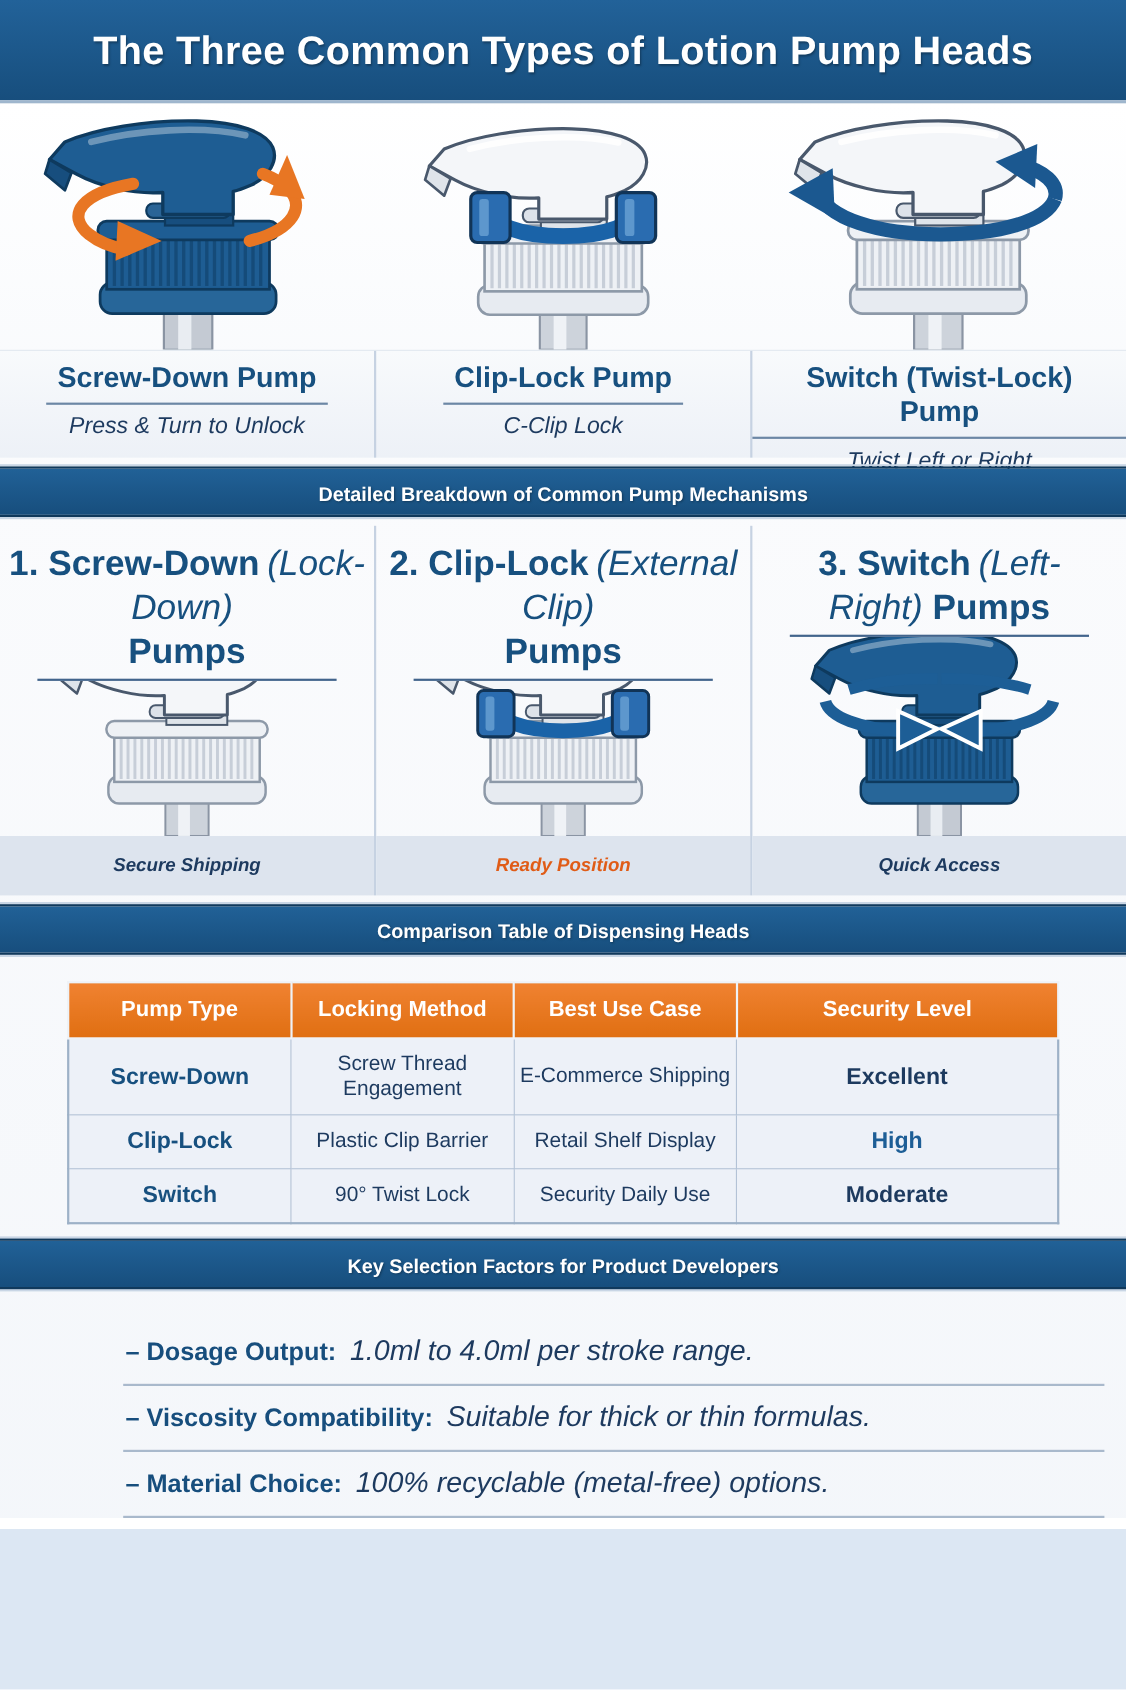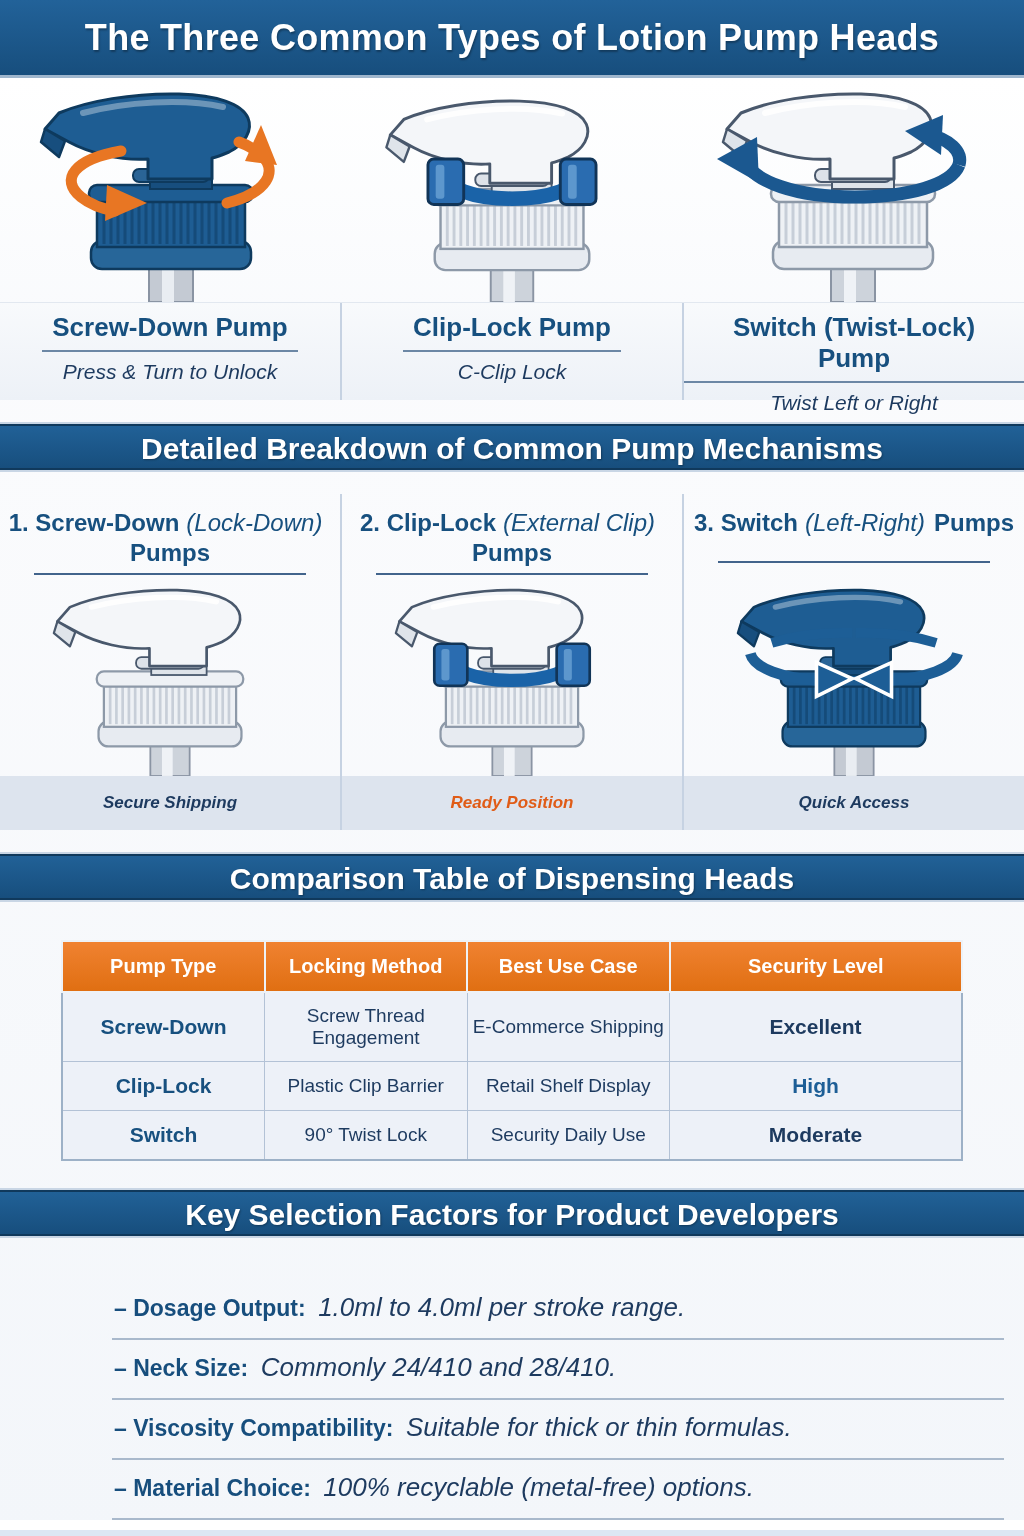--- a/index.html
+++ b/index.html
@@ -5,21 +5,21 @@
   * { box-sizing: border-box; margin: 0; padding: 0; }
   html,body { width:1024px; height:1536px; }
   body {
     font-family: "Liberation Sans", sans-serif;
     background: linear-gradient(180deg,#fdfdfe 0%,#f3f6fa 100%);
     display: flex; flex-direction: column; overflow: hidden;
   }
 
   
   .title-band {
-    height: 78px; flex: none;
+    height: 94px; flex: none;
     background: linear-gradient(180deg,#226299 0%,#174e7d 100%);
     color: #fff; display: flex; align-items: center; justify-content: center;
     font-size: 36px; font-weight: bold; letter-spacing: .3px;
     text-shadow: 1px 2px 2px rgba(0,0,0,.3);
     border-bottom: 3px solid #9fb6cd;
     box-shadow: 0 5px 0 rgba(22,67,107,.25);
   }
 
   
   .sec1 { height: 322px; flex: none; display: flex; flex-direction: column;
@@ -30,34 +30,34 @@
                background: linear-gradient(180deg,#f8fafc 0%,#edf1f7 100%);
                border-top: 1px solid #e2e8f0; }
   .cap1 { flex: 1; text-align: center; padding-top: 9px; }
   .cap1 + .cap1 { border-left: 2px solid #c6d2e2; }
   .cap1-name { display: inline-block; color: #17507f; font-size: 26px; font-weight: bold;
                padding: 0 10px 7px; border-bottom: 2px solid #6c87a5; }
   .cap1-sub { margin-top: 8px; font-style: italic; font-size: 21px; color: #1d3a5f; }
 
   
   .band {
-    flex: none; height: 46px; line-height: 46px; margin: 24px 0;
+    flex: none; height: 46px; line-height: 46px; margin: 8px 0;
     background: linear-gradient(180deg,#216197 0%,#174e7d 100%);
     border-top: 2px solid #10395c; border-bottom: 2px solid #10395c;
     box-shadow: 0 2px 0 #c9d6e5, 0 -2px 0 #c9d6e5;
-    color: #fff; text-align: center; font-size: 30px; font-weight: bold;
+    color: #fff; text-align: center; font-size: 18px; font-weight: bold;
     text-shadow: 1px 1px 2px rgba(0,0,0,.3);
   }
 
   
   .sec2 { height: 336px; flex: none; display: flex; }
   .col2 { flex: 1; display: flex; flex-direction: column; }
   .col2 + .col2 { border-left: 2px solid #c6d2e2; }
   .col2-head { min-height: 62px; padding: 14px 6px 0; text-align: center;
-               color: #17507f; font-size: 24px; font-weight: bold; line-height: 1.25; }
+               color: #17507f; font-size: 32px; font-weight: bold; line-height: 1.25; }
   .col2-head .light { font-weight: normal; font-style: italic; margin: 0 2px 0 7px; }
   .col2-head .tail { margin-left: 7px; }
   .col2-rule { width: 80%; height: 2px; background: #42648c; margin: 5px auto 0; flex: none; }
   .col2-illo { flex: 1; display: flex; justify-content: center; align-items: flex-end; overflow: hidden; }
   .cap2 { height: 54px; flex: none; background: #dde4ee; display: flex; align-items: center;
           justify-content: center; font-size: 17px; font-weight: bold; font-style: italic; color: #1d3a5f; }
   .cap2.orange { color: #e05c17; }
 
   
   .sec3 { height: 242px; flex: none; }
@@ -419,24 +419,20 @@
 </div>
 
 <div class="band">Key Selection Factors for Product Developers</div>
 
 <div class="factors">
   <div class="factor">
     <span class="factor-label">– Dosage Output:</span>
     <span class="factor-value">1.0ml to 4.0ml per stroke range.</span>
   </div>
   <div class="factor">
-    <span class="factor-label">– Neck Size:</span>
-    <span class="factor-value">Commonly 24/410 and 28/410.</span>
-  </div>
-  <div class="factor">
     <span class="factor-label">– Viscosity Compatibility:</span>
     <span class="factor-value">Suitable for thick or thin formulas.</span>
   </div>
   <div class="factor">
     <span class="factor-label">– Material Choice:</span>
     <span class="factor-value">100% recyclable (metal-free) options.</span>
   </div>
 </div>
 
 <div class="footer"></div>

